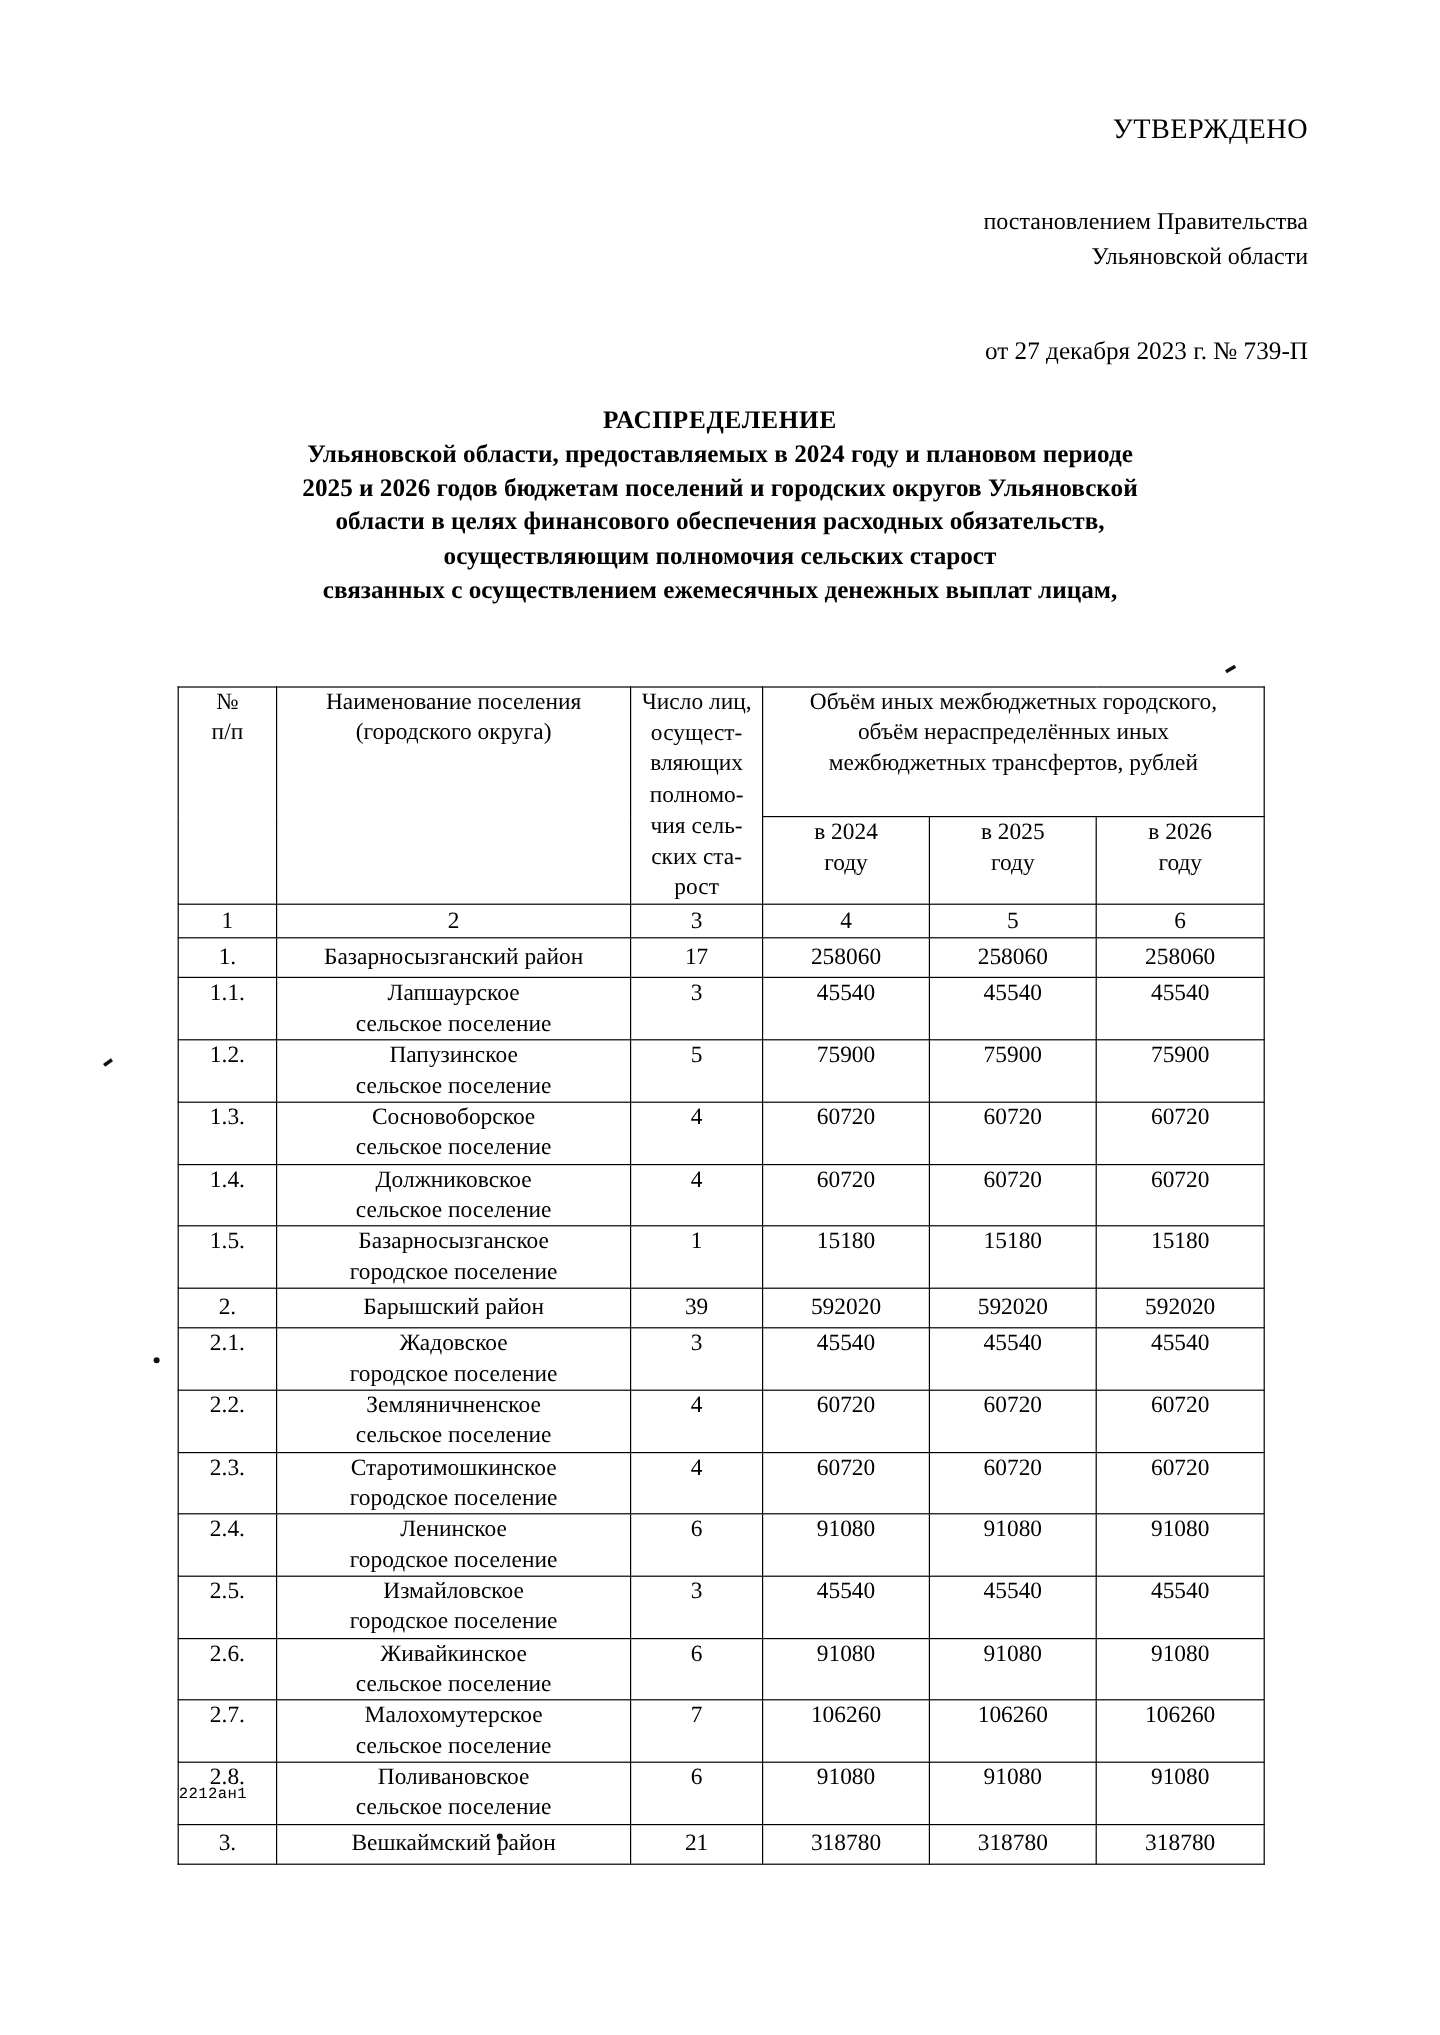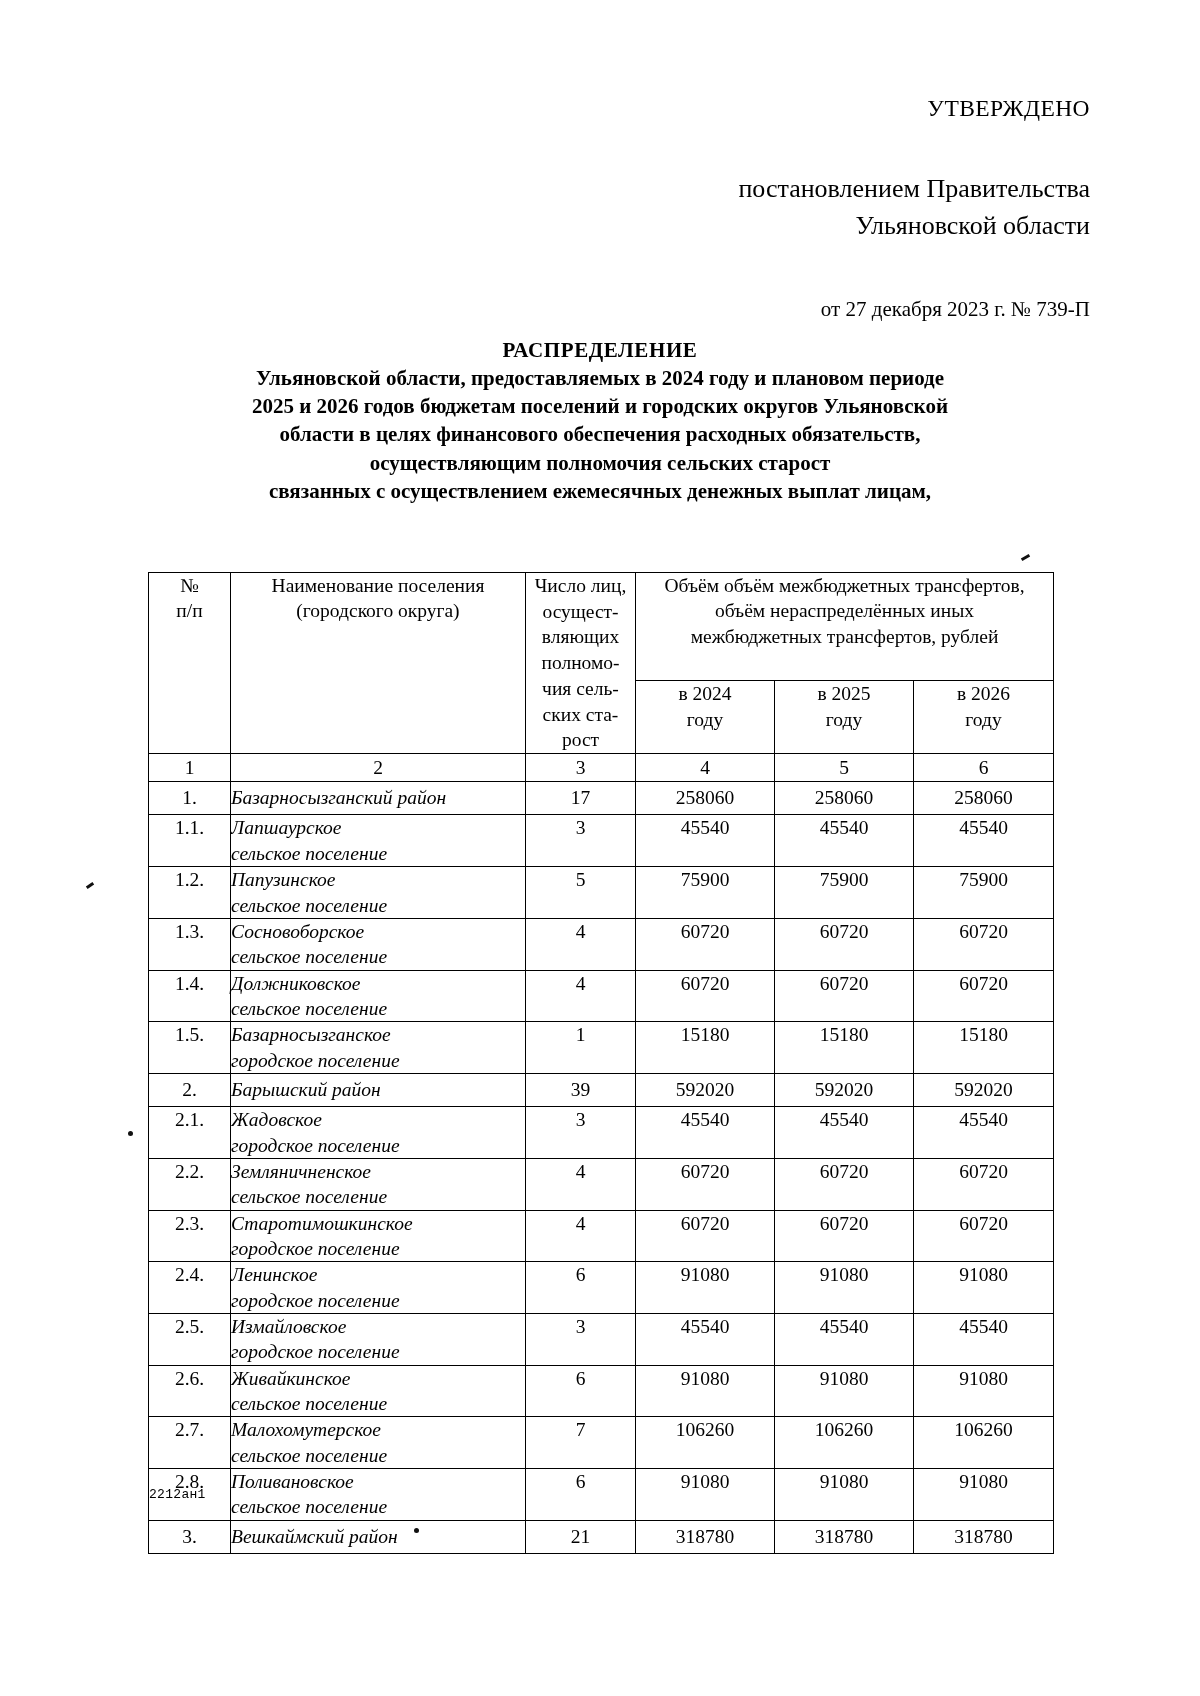--- a/index.html
+++ b/index.html
@@ -33,21 +33,21 @@
     text-align: right;
     font-size: 23px;
     line-height: 1.42;
   }
   .approval-title {
     font-size: 23.5px;
     letter-spacing: 0.4px;
     margin-bottom: 46px;
   }
   .approval-body {
-    font-size: 26px;
+    font-size: 20px;
     margin-top: 46px;
   }
   .approval-body div { white-space: nowrap; }
   .approval-date {
     margin-top: 50px;
     font-size: 21px;
     white-space: nowrap;
   }
 
   
@@ -127,23 +127,22 @@
     font-size: 19.5px;
   }
 
   
   tr.data td { line-height: 1.30; }
   td.cell-num {
     text-align: center;
     padding: 3px 2px 4px;
   }
   td.cell-name {
-    text-align: left;
+    text-align: center;
     padding: 3px 6px 4px 8px;
-    font-style: italic;
   }
   td.cell-val {
     text-align: center;
     padding: 3px 2px 4px;
   }
   .name-line2 { display: block; }
   tr.single td { padding-top: 3px; padding-bottom: 4px; }
 
   
   .ink {
@@ -210,21 +209,21 @@
           <td class="hd hd-count" rowspan="2">
             <span>Число лиц,</span><br>
             <span>осущест-</span><br>
             <span>вляющих</span><br>
             <span>полномо-</span><br>
             <span>чия сель-</span><br>
             <span>ских ста-</span><br>
             <span>рост</span>
           </td>
           <td class="hd hd-group" colspan="3">
-            <span>Объём объём межбюджетных трансфертов,</span><br>
+            <span>Объём иных межбюджетных городского,</span><br>
             <span>объём нераспределённых иных</span><br>
             <span>межбюджетных трансфертов, рублей</span>
           </td>
         </tr>
         <tr>
           <td class="hd hd-year">
             <span>в 2024</span><br>
             <span>году</span>
           </td>
           <td class="hd hd-year">

